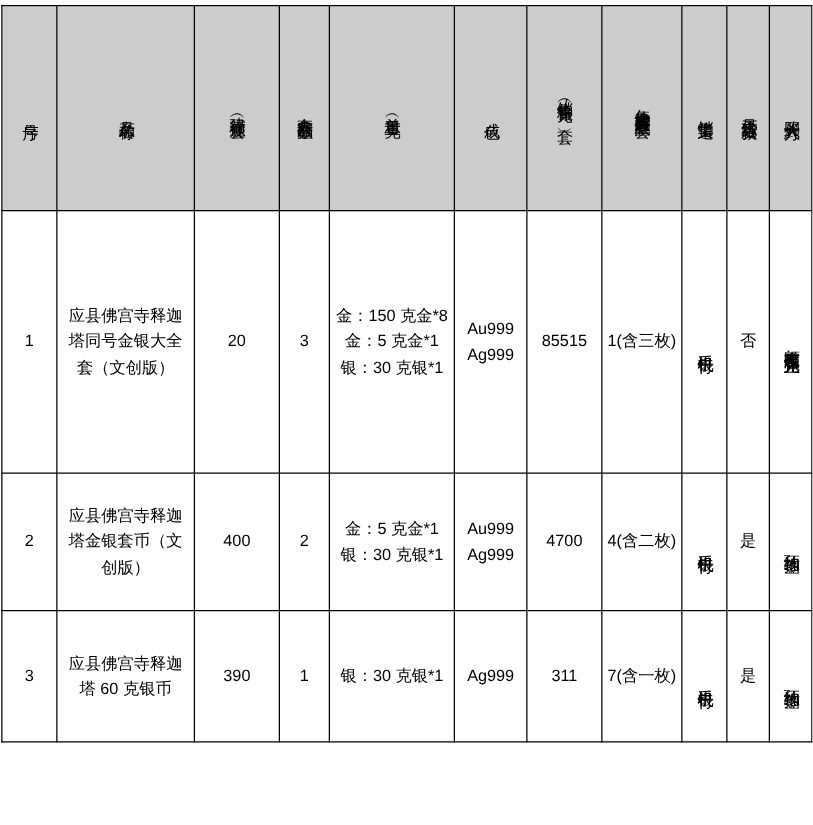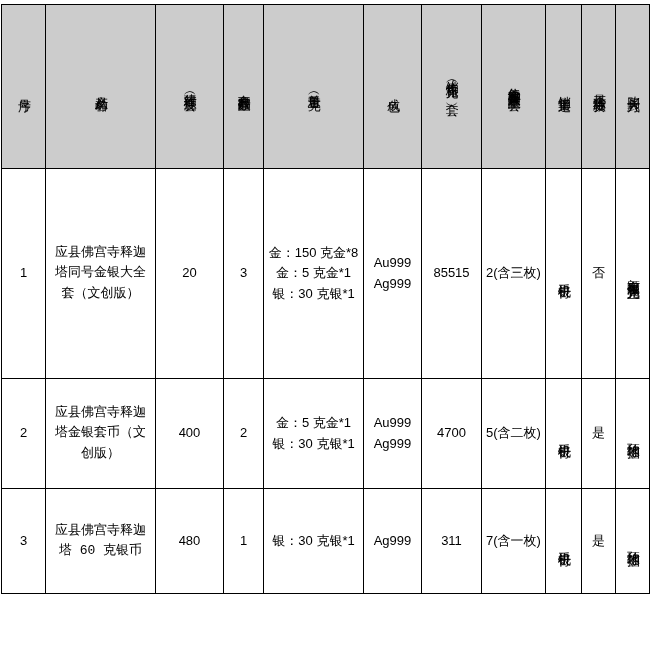--- a/index.html
+++ b/index.html
@@ -68,21 +68,20 @@
   tbody tr:nth-child(3) td { height: 105px; }
   td.multiline {
     text-align: left;
     padding-left: 6px;
     padding-right: 4px;
   }
   td.name {
     line-height: 1.85;
     padding-left: 8px;
     padding-right: 8px;
-    font-family: Liberation Mono, monospace;
   }
   td.purchase {
     padding: 4px 2px;
   }
   .vcell {
     writing-mode: vertical-rl;
     text-orientation: upright;
     display: inline-block;
     letter-spacing: 1px;
     line-height: 1.3;
@@ -153,21 +152,21 @@
         <td class="cell-body multiline">
           <div>金：150 克金*8</div>
           <div>金：5 克金*1</div>
           <div>银：30 克银*1</div>
         </td>
         <td class="cell-body">
           <div>Au999</div>
           <div>Ag999</div>
         </td>
         <td class="cell-body">85515</td>
-        <td class="cell-body">2(含三枚)</td>
+        <td class="cell-body">1(含三枚)</td>
         <td class="cell-body purchase">
           <span class="vcell">手机银行</span>
         </td>
         <td class="cell-body">否</td>
         <td class="cell-body purchase">
           <span class="vcell">额度有限售完为止</span>
         </td>
       </tr>
 
       <tr>
@@ -177,34 +176,34 @@
         <td>2</td>
         <td class="multiline">
           <div>金：5 克金*1</div>
           <div>银：30 克银*1</div>
         </td>
         <td>
           <div>Au999</div>
           <div>Ag999</div>
         </td>
         <td>4700</td>
-        <td>5(含二枚)</td>
+        <td>4(含二枚)</td>
         <td class="purchase">
           <span class="vcell">手机银行</span>
         </td>
         <td>是</td>
         <td class="purchase">
           <span class="vcell">预约抽签</span>
         </td>
       </tr>
 
       <tr>
         <td>3</td>
         <td class="name">应县佛宫寺释迦塔 60 克银币</td>
-        <td>480</td>
+        <td>390</td>
         <td>1</td>
         <td class="multiline">
           <div>银：30 克银*1</div>
         </td>
         <td>
           <div>Ag999</div>
         </td>
         <td>311</td>
         <td>7(含一枚)</td>
         <td class="purchase">

